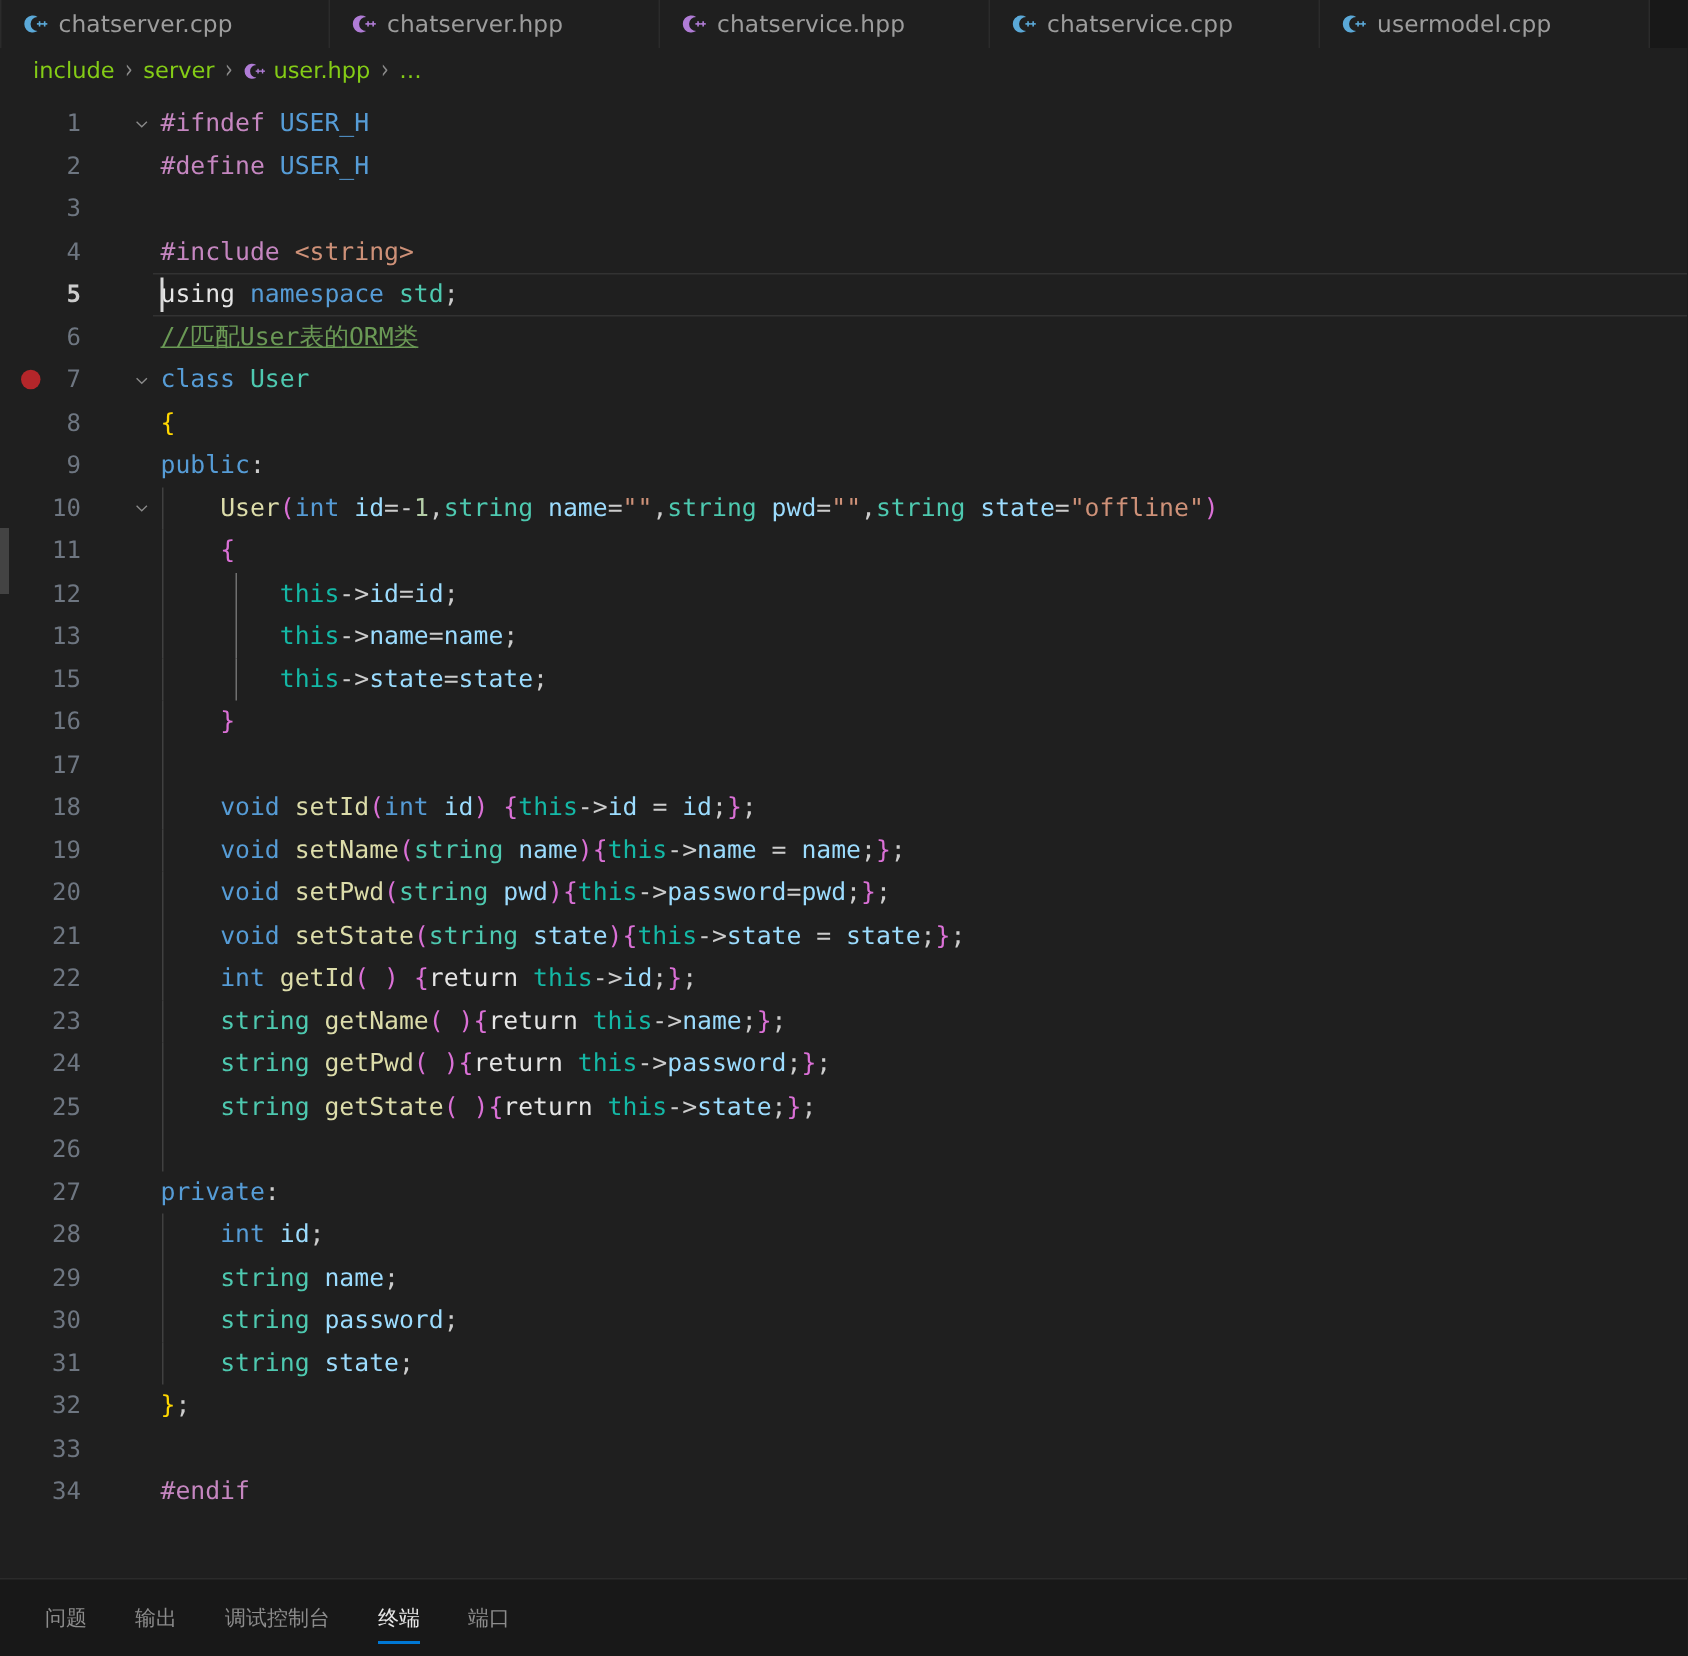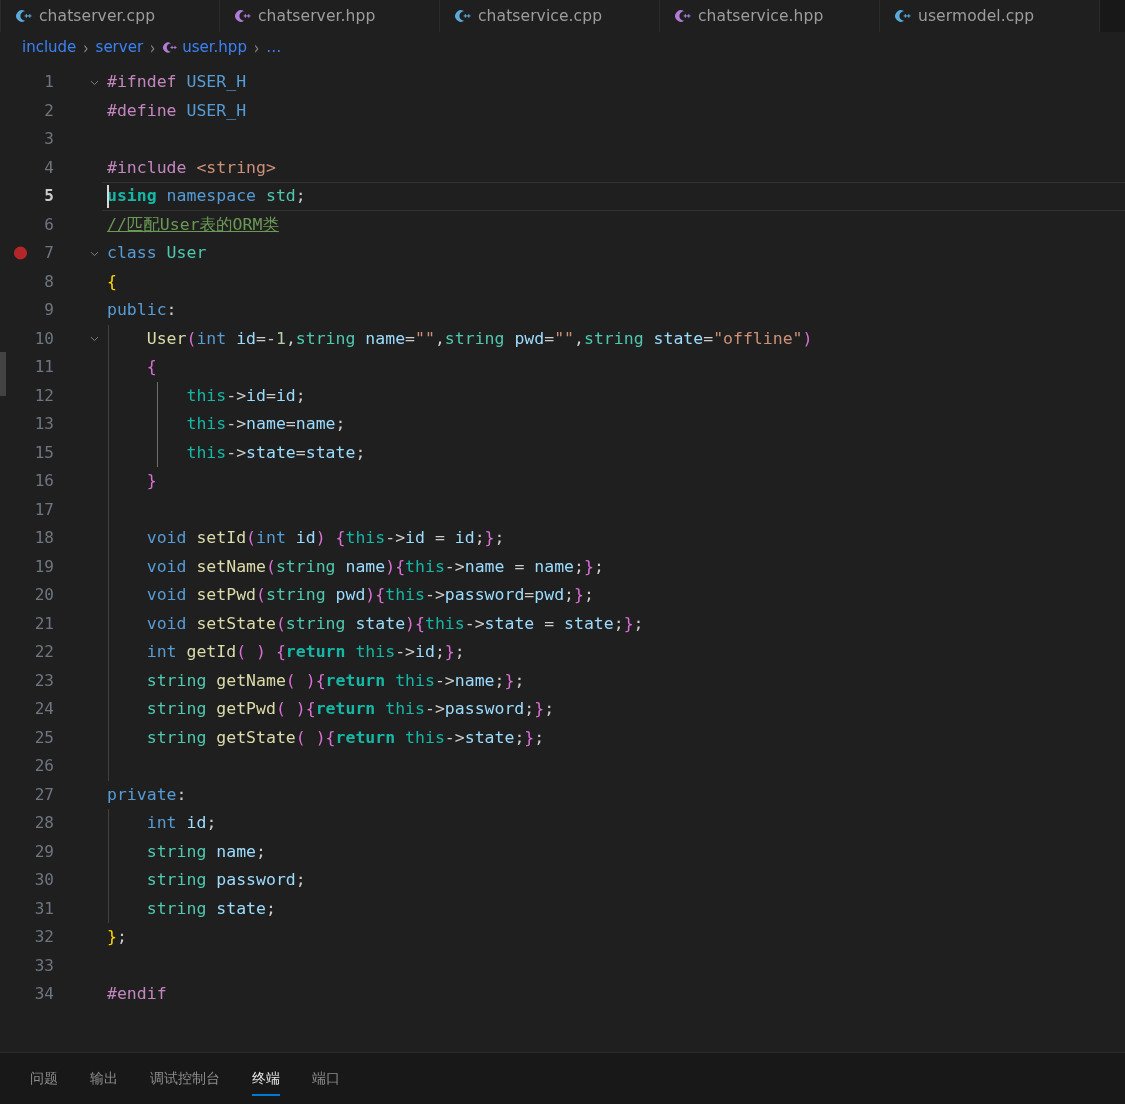--- a/index.html
+++ b/index.html
@@ -60,21 +60,21 @@
     height: 30px;
     flex: 0 0 30px;
     background: #1f1f1f;
     display: flex;
     align-items: center;
     padding-left: 22px;
     font-size: 15px;
     color: #a9a9a9;
     white-space: nowrap;
   }
-  .crumb { cursor: pointer; color: #3b82f6; }
+  .crumb { cursor: pointer; color: #84cc16; }
   .crumb-sep {
     color: #8a8a8a;
     margin: 0 7px;
     font-size: 13px;
     transform: scaleY(1.35);
     display: inline-block;
   }
   .crumb-icon {
     width: 15px; height: 15px;
     display: inline-block;
@@ -162,21 +162,21 @@
     position: absolute;
     left: 5px; top: 3px;
     width: 2px; height: 23px;
     background: #d8d8d8;
   }
 
   
   .t-pre    { color: #c586c0; }           
   .t-macro  { color: #569cd6; }           
   .t-inc    { color: #ce9178; }           
-  .t-kw     { color: #14b8a6; font-weight: bold; }           
+  .t-kw     { color: #e5e5e5; }           
   .t-kw2    { color: #569cd6; }           
   .t-type   { color: #4ec9b0; }           
   .t-fn     { color: #dcdcaa; }           
   .t-var    { color: #9cdcfe; }           
   .t-this   { color: #14b8a6; }           
   .t-num    { color: #b5cea8; }           
   .t-str    { color: #ce9178; }           
   .t-cmt    { color: #6a9955; text-decoration: underline; }           
   .t-op     { color: #cccccc; }
   .t-p1     { color: #ffd700; }           
@@ -250,41 +250,41 @@
           <rect x="20.1" y="9.4" width="1.5" height="5" fill="#b07cd6"></rect>
           <rect x="18.35" y="11.15" width="5" height="1.5" fill="#b07cd6"></rect>
         </svg>
       </span>
       <span class="tab-label">chatserver.hpp</span>
     </div>
 
     <div class="tab">
       <span class="ficon">
         <svg viewBox="0 0 24 24" width="17" height="17">
+          <path d="M14.2 5.4a8 8 0 1 0 0 13.2 6.6 6.6 0 1 1 0-13.2z" fill="#b07cd6"></path>
+          <rect x="15.3" y="9.4" width="1.5" height="5" fill="#b07cd6"></rect>
+          <rect x="13.55" y="11.15" width="5" height="1.5" fill="#b07cd6"></rect>
+          <rect x="20.1" y="9.4" width="1.5" height="5" fill="#b07cd6"></rect>
+          <rect x="18.35" y="11.15" width="5" height="1.5" fill="#b07cd6"></rect>
+        </svg>
+      </span>
+      <span class="tab-label">chatservice.hpp</span>
+    </div>
+
+    <div class="tab">
+      <span class="ficon">
+        <svg viewBox="0 0 24 24" width="17" height="17">
           <path d="M14.2 5.4a8 8 0 1 0 0 13.2 6.6 6.6 0 1 1 0-13.2z" fill="#5ba9d8"></path>
           <rect x="15.3" y="9.4" width="1.5" height="5" fill="#5ba9d8"></rect>
           <rect x="13.55" y="11.15" width="5" height="1.5" fill="#5ba9d8"></rect>
           <rect x="20.1" y="9.4" width="1.5" height="5" fill="#5ba9d8"></rect>
           <rect x="18.35" y="11.15" width="5" height="1.5" fill="#5ba9d8"></rect>
         </svg>
       </span>
       <span class="tab-label">chatservice.cpp</span>
-    </div>
-
-    <div class="tab">
-      <span class="ficon">
-        <svg viewBox="0 0 24 24" width="17" height="17">
-          <path d="M14.2 5.4a8 8 0 1 0 0 13.2 6.6 6.6 0 1 1 0-13.2z" fill="#b07cd6"></path>
-          <rect x="15.3" y="9.4" width="1.5" height="5" fill="#b07cd6"></rect>
-          <rect x="13.55" y="11.15" width="5" height="1.5" fill="#b07cd6"></rect>
-          <rect x="20.1" y="9.4" width="1.5" height="5" fill="#b07cd6"></rect>
-          <rect x="18.35" y="11.15" width="5" height="1.5" fill="#b07cd6"></rect>
-        </svg>
-      </span>
-      <span class="tab-label">chatservice.hpp</span>
     </div>
 
     <div class="tab">
       <span class="ficon">
         <svg viewBox="0 0 24 24" width="17" height="17">
           <path d="M14.2 5.4a8 8 0 1 0 0 13.2 6.6 6.6 0 1 1 0-13.2z" fill="#5ba9d8"></path>
           <rect x="15.3" y="9.4" width="1.5" height="5" fill="#5ba9d8"></rect>
           <rect x="13.55" y="11.15" width="5" height="1.5" fill="#5ba9d8"></rect>
           <rect x="20.1" y="9.4" width="1.5" height="5" fill="#5ba9d8"></rect>
           <rect x="18.35" y="11.15" width="5" height="1.5" fill="#5ba9d8"></rect>

